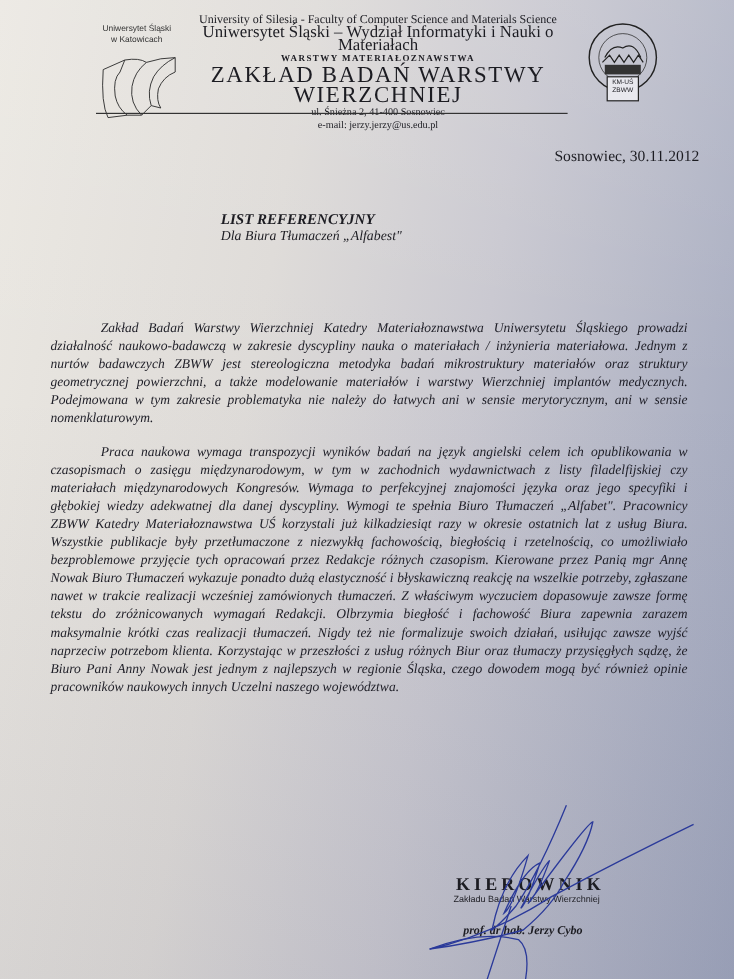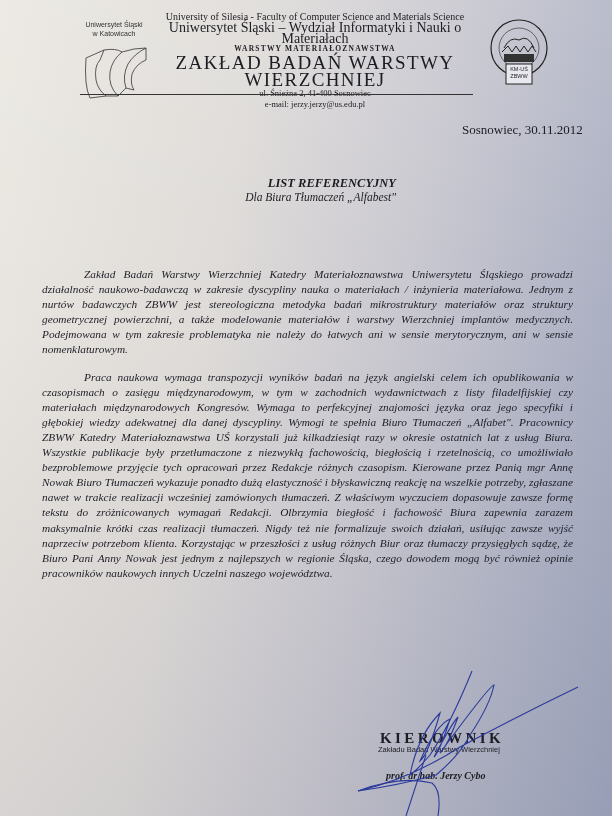--- a/index.html
+++ b/index.html
@@ -19,21 +19,21 @@
   .uni-logo svg { display:block; margin:8px 0 0 8px; }
   .header-text { position:absolute; left:155px; top:11px; width:320px; text-align:center; }
   .header-text .l1 { font-size:10px; line-height:11px; }
   .header-text .l2 { font-size:14px; line-height:11px; }
   .header-text .l3 { font-size:7.5px; line-height:10px; font-weight:bold; letter-spacing:1.2px; }
   .header-text .l4 { font-size:19px; line-height:17px; font-weight:normal; letter-spacing:1.4px; }
   .header-text .l5, .header-text .l6, .header-text .l7 { font-size:8.5px; line-height:11px; }
   .dept-logo { position:absolute; left:486px; top:18px; }
   .rule { position:absolute; left:80px; top:94px; width:393px; height:1px; background:#333; }
   .date { position:absolute; left:420px; top:122px; font-size:13px;margin-left:42px; }
-  .title { position:absolute; left:200px; top:176px; width:196px; text-align:right; }
+  .title { position:absolute; left:184px; top:176px; width:196px; text-align:left; }
   .title .t1 { font-size:12.5px; font-weight:bold; font-style:italic; line-height:14px; }
   .title .t2 { font-size:11.5px; font-style:italic; line-height:14px; }
   .body { position:absolute; left:30px; top:255px; width:555px;
     font-style:italic; font-size:11.3px; line-height:15.1px; text-align:justify; color:#1d1d26; }
   .body p { margin:12px; text-indent:42px; }
   .body p + p { margin-top:3px; }
   .sig { position:absolute; left:380px; top:731px; }
   .sig .k { font-size:15px; font-weight:bold; letter-spacing:3.4px; line-height:14px; }
   .sig .z { font-family:"Liberation Sans", sans-serif; font-size:7.5px; line-height:9px; margin-left:-2px; }
   .sig .n { font-size:10px; font-weight:bold; font-style:italic; margin-top:16px; margin-left:6px; }

